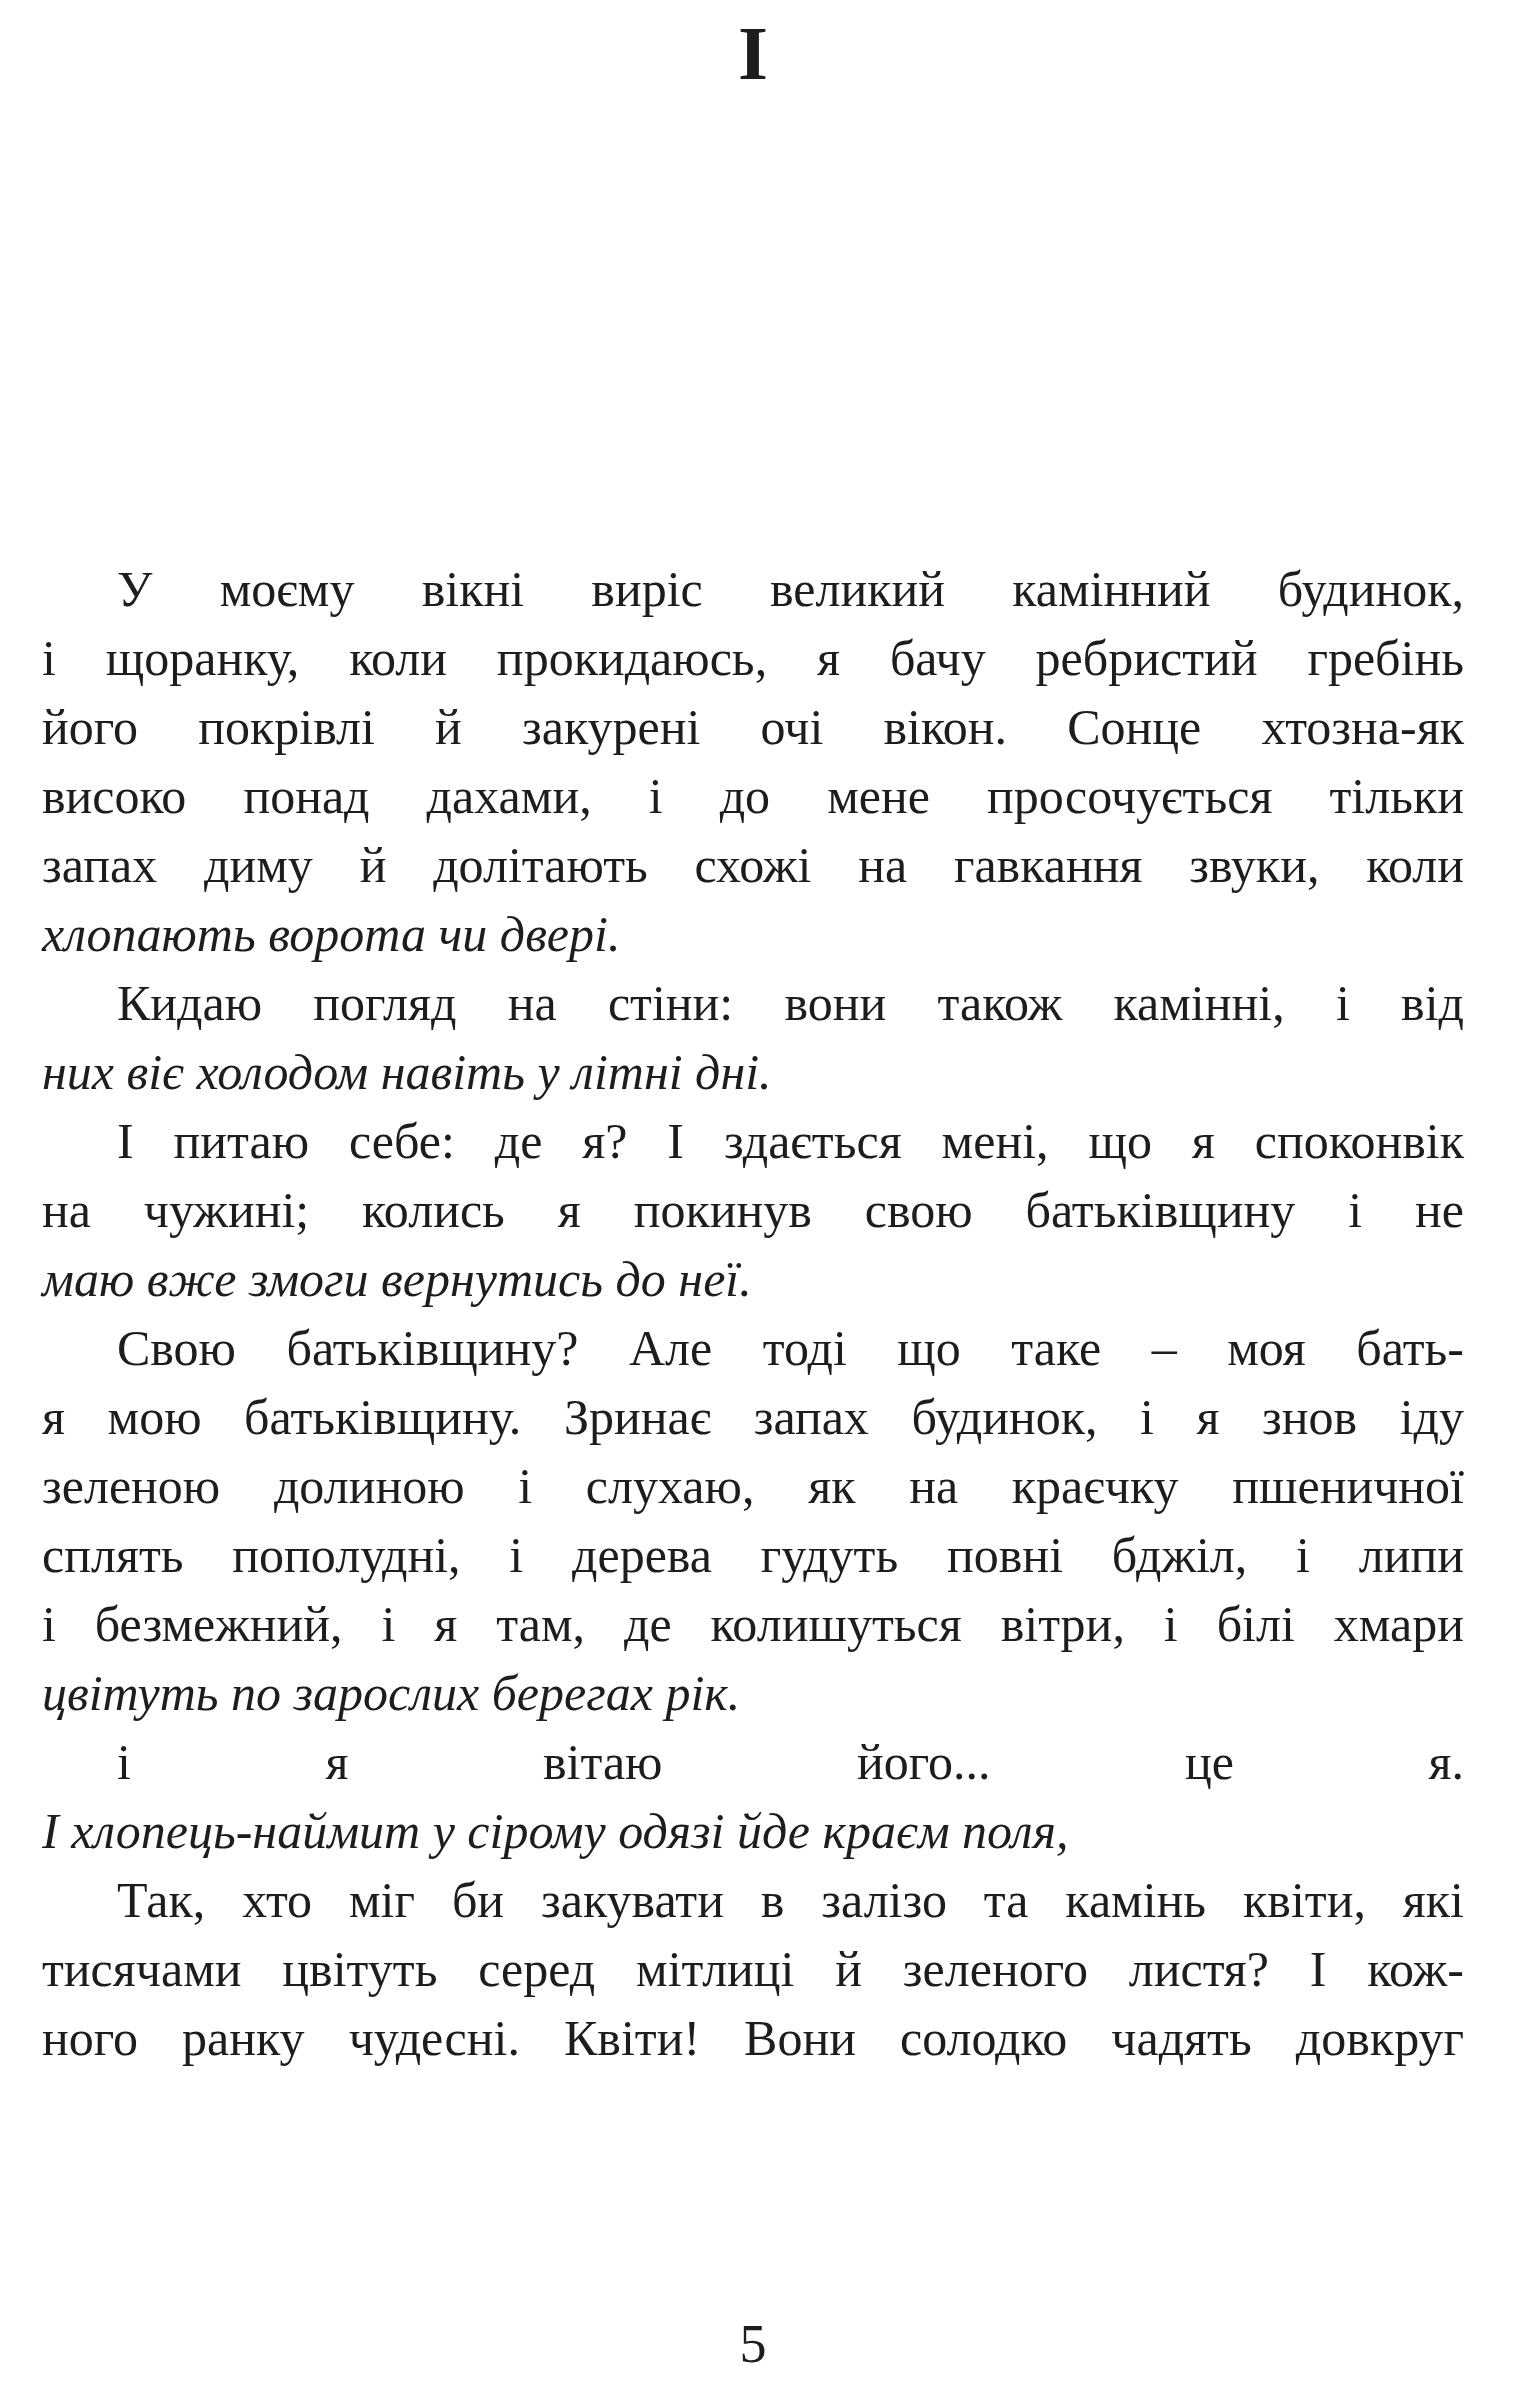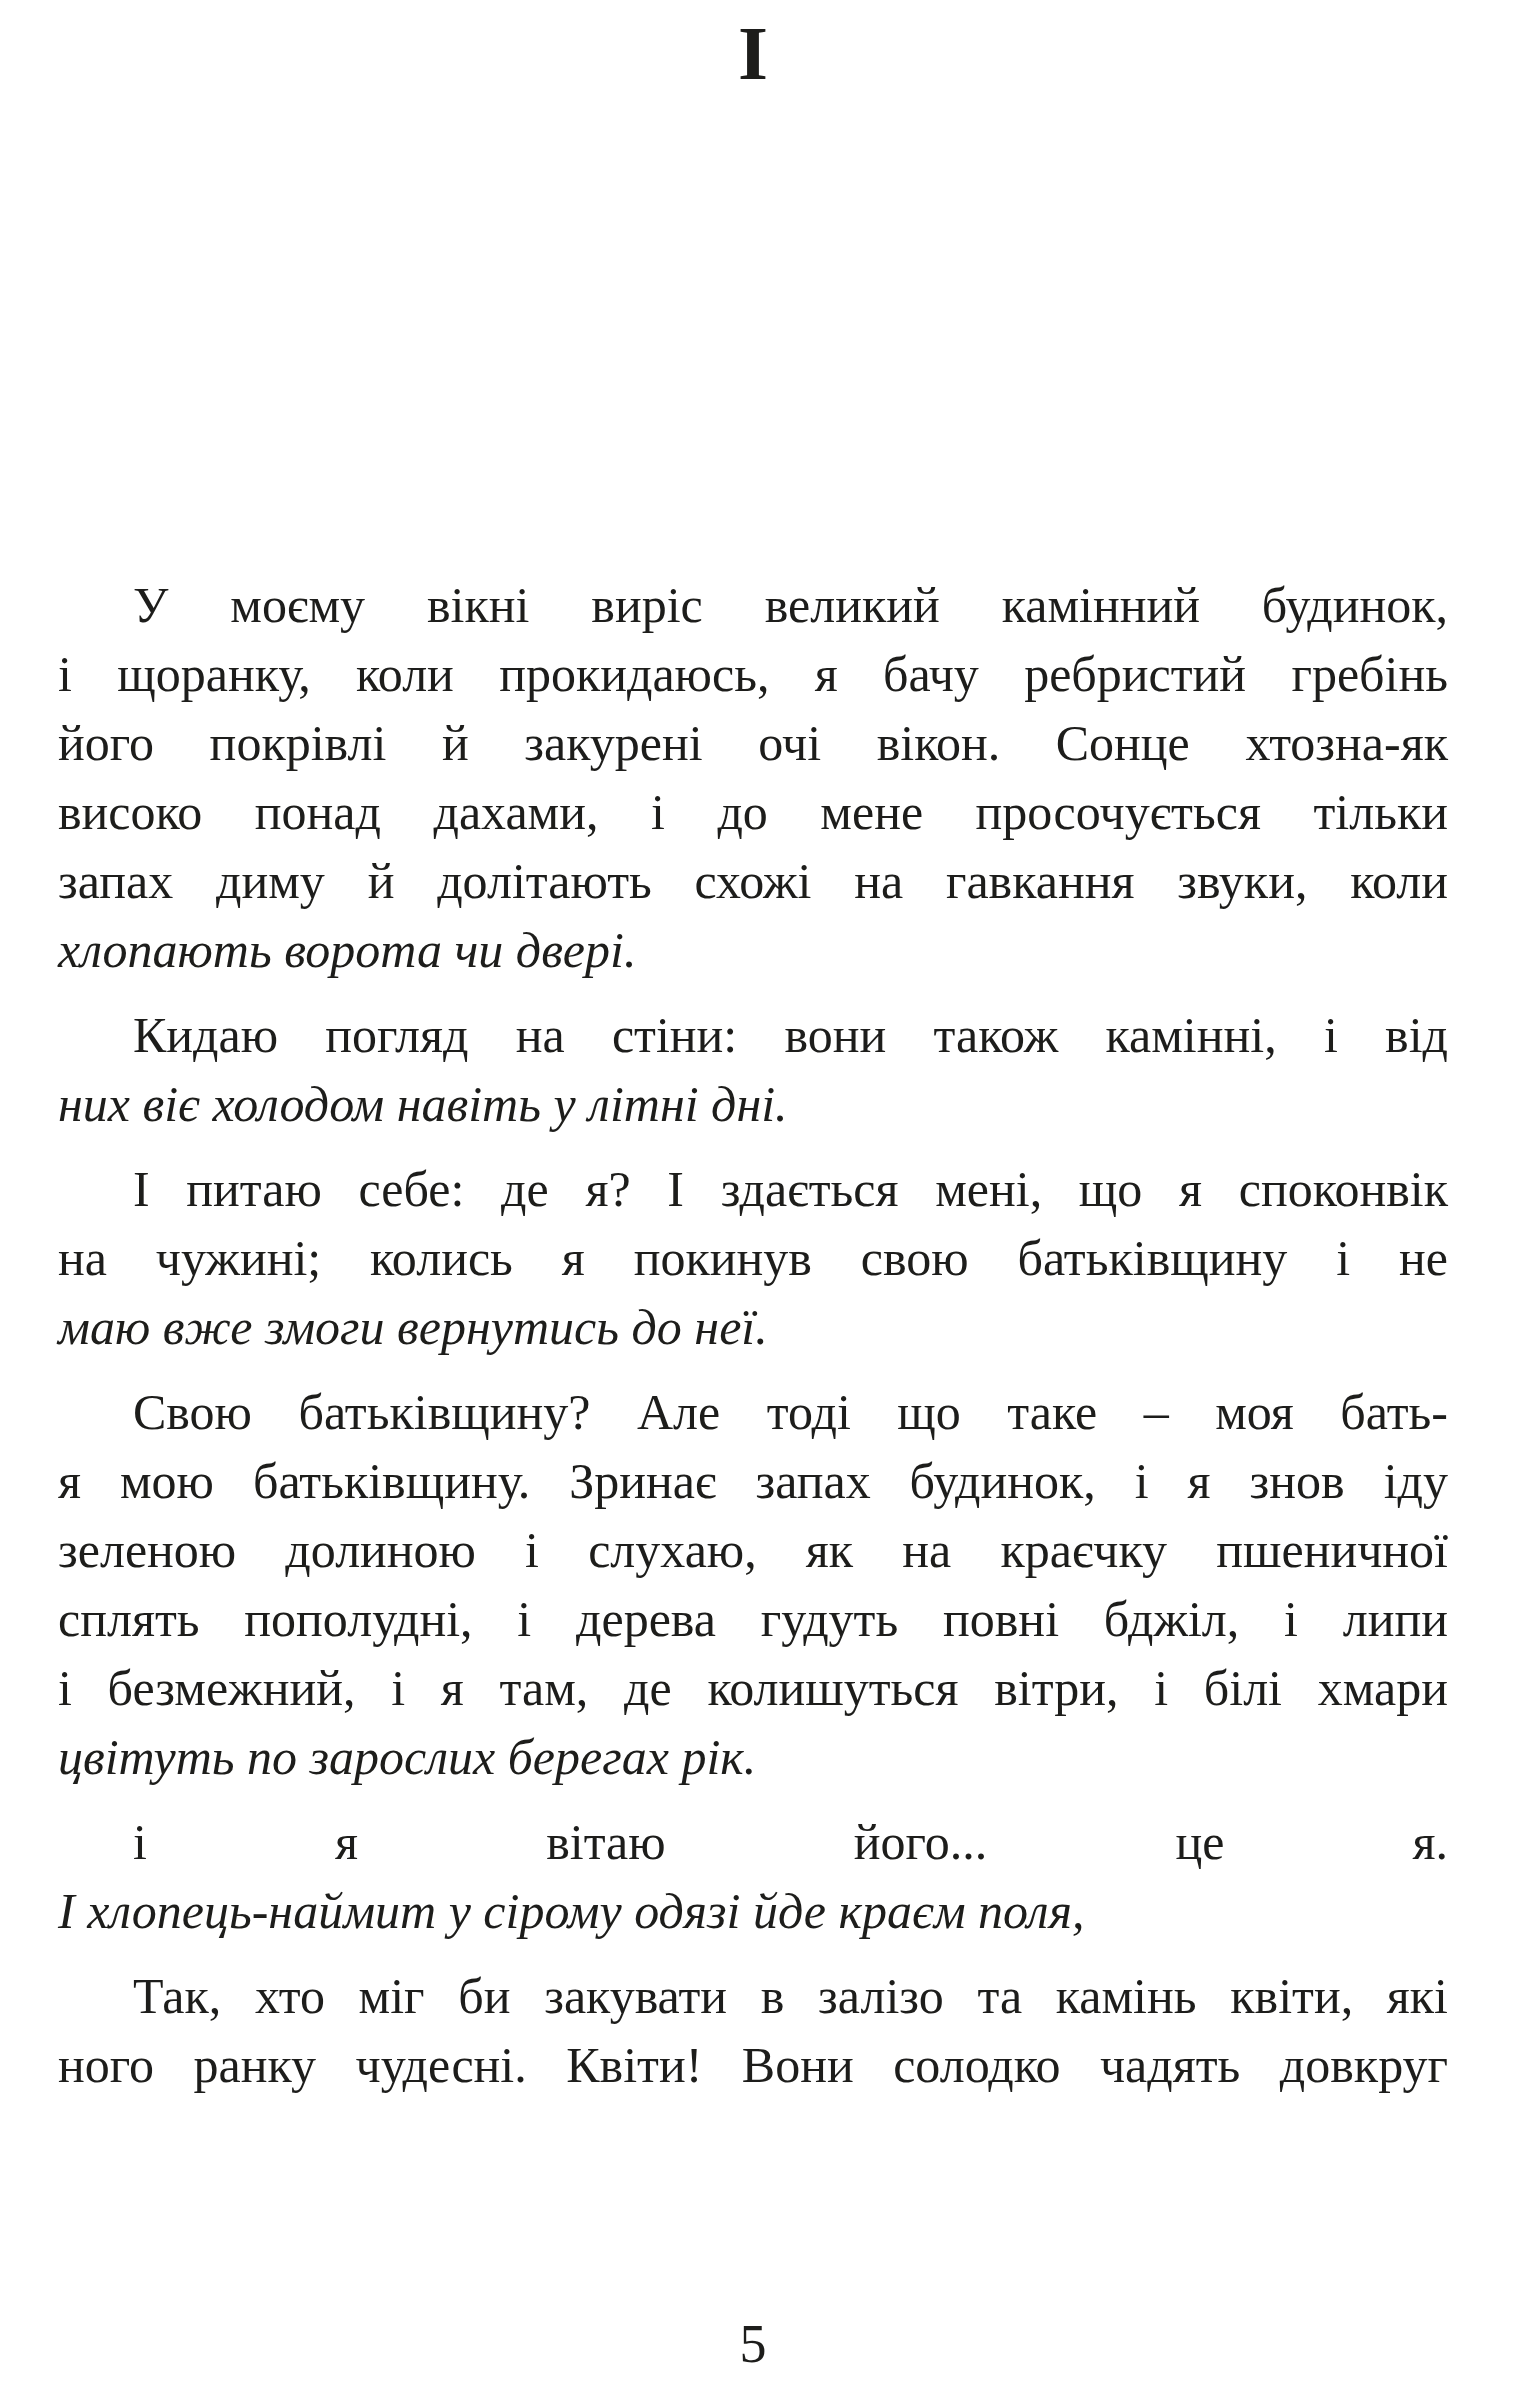--- a/index.html
+++ b/index.html
@@ -28,21 +28,21 @@
   }
   .text-block {
     position: absolute;
     top: 555px;
     left: 42px;
     width: 1422px;
     font-size: 50px;
     line-height: 69px;
   }
   .para {
-    margin: 16px;
+    margin: 0;
     padding: 0;
   }
   .para .line {
     display: block;
     text-align: justify;
     text-align-last: justify;
   }
   .para .line:first-child {
     text-indent: 75px;
   }
@@ -99,20 +99,21 @@
       <span class="line">цвітуть по зарослих берегах рік.</span>
     </p>
 
     <p class="para">
       <span class="line">і я вітаю його... це я.</span>
       <span class="line">І хлопець-наймит у сірому одязі йде краєм поля,</span>
     </p>
 
     <p class="para open">
       <span class="line">Так, хто міг би закувати в залізо та камінь квіти, які</span>
+      <span class="line">тисячами цвітуть серед мітлиці й зеленого листя? І кож-</span>
       <span class="line">ного ранку чудесні. Квіти! Вони солодко чадять довкруг</span>
     </p>
 
   </div>
 
   <div class="page-number">5</div>
 
 </div>
 
 

